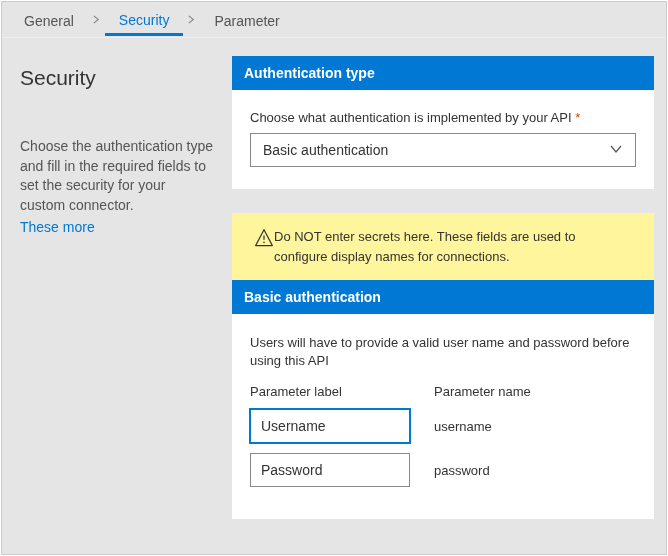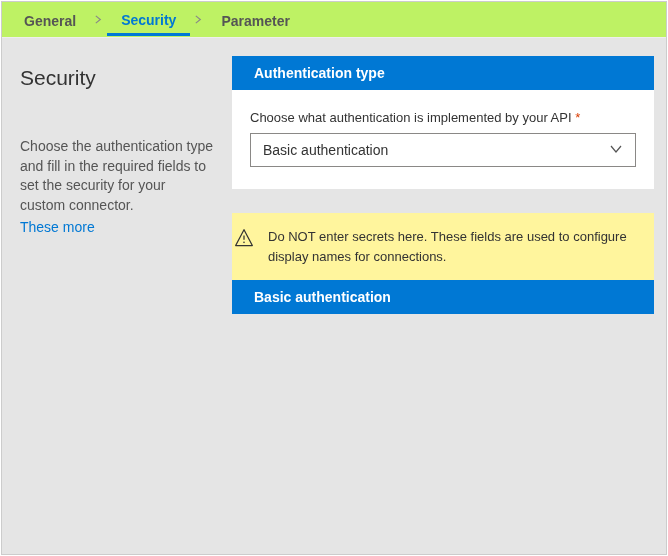--- a/index.html
+++ b/index.html
@@ -22,23 +22,22 @@
       height: 554px;
       margin: 1px;
       display: flex;
       flex-direction: column;
     }
     .tabs {
       display: flex;
       align-items: center;
       height: 36px;
       padding: 0 8px;
-      background: #bef264;
+      background: #e5e5e5;
       border-bottom: 1px solid #eee;
-      font-weight: bold;
     }
     .tab {
       padding: 8px 14px 6px 14px;
       color: #555;
       font-size: 14px;
       cursor: pointer;
     }
     .tab.active {
       color: #0078d4;
       border-bottom: 3px solid #0078d4;
@@ -83,21 +82,21 @@
       flex-direction: column;
       gap: 24px;
     }
     .card {
       background: #fff;
     }
     .card-header {
       background: #0078d4;
       color: #fff;
       font-weight: 600;
-      padding: 9px 22px;
+      padding: 9px 12px;
       font-size: 14px;
     }
     .card-body {
       padding: 20px 18px 22px 18px;
     }
     .field-label {
       font-size: 13px;
       color: #333;
       margin-bottom: 8px;
     }
@@ -114,23 +113,22 @@
       font-size: 14px;
       cursor: pointer;
       color: #333;
     }
     .chevdown svg {
       width: 14px;
       height: 14px;
     }
     .warning {
       background: #fff59d;
-      padding: 14px 2px;
-      display: flex;
-      gap: 14px;
+      padding: 14px 22px;
+      display: flex;
       align-items: flex-start;
       font-size: 13px;
       line-height: 1.5;
       color: #333;
     }
     .warn-icon svg {
       width: 20px;
       height: 20px;
       margin-top: 1px;
     }
@@ -225,16 +223,31 @@
           <span class="warn-icon">
             <svg viewBox="0 0 24 24">
                 <path d="M12 2 L22 21 L2 21 Z" fill="none" stroke="#333" stroke-width="1.5" stroke-linejoin="round"></path>
                 <line x1="12" y1="9" x2="12" y2="14" stroke="#333" stroke-width="1.5"></line>
                 <circle cx="12" cy="17.2" r="1" fill="#333"></circle>
               </svg>
           </span>
           <span>Do NOT enter secrets here. These fields are used to configure display names for connections.</span>
         </div>
         <div class="card-header">Basic authentication</div>
+        <div class="card-body">
+          <div class="desc">Users will have to provide a valid user name and password before using this API</div>
+          <div class="param-headers">
+            <div class="col1">Parameter label</div>
+            <div class="col2">Parameter name</div>
+          </div>
+          <div class="param-row">
+            <input class="focused" value="Username" style="">
+            <div class="pname">username</div>
+          </div>
+          <div class="param-row">
+            <input value="Password" style="">
+            <div class="pname">password</div>
+          </div>
+        </div>
       </div>
     </div>
   </div>
 </div>
 
 </body></html>

